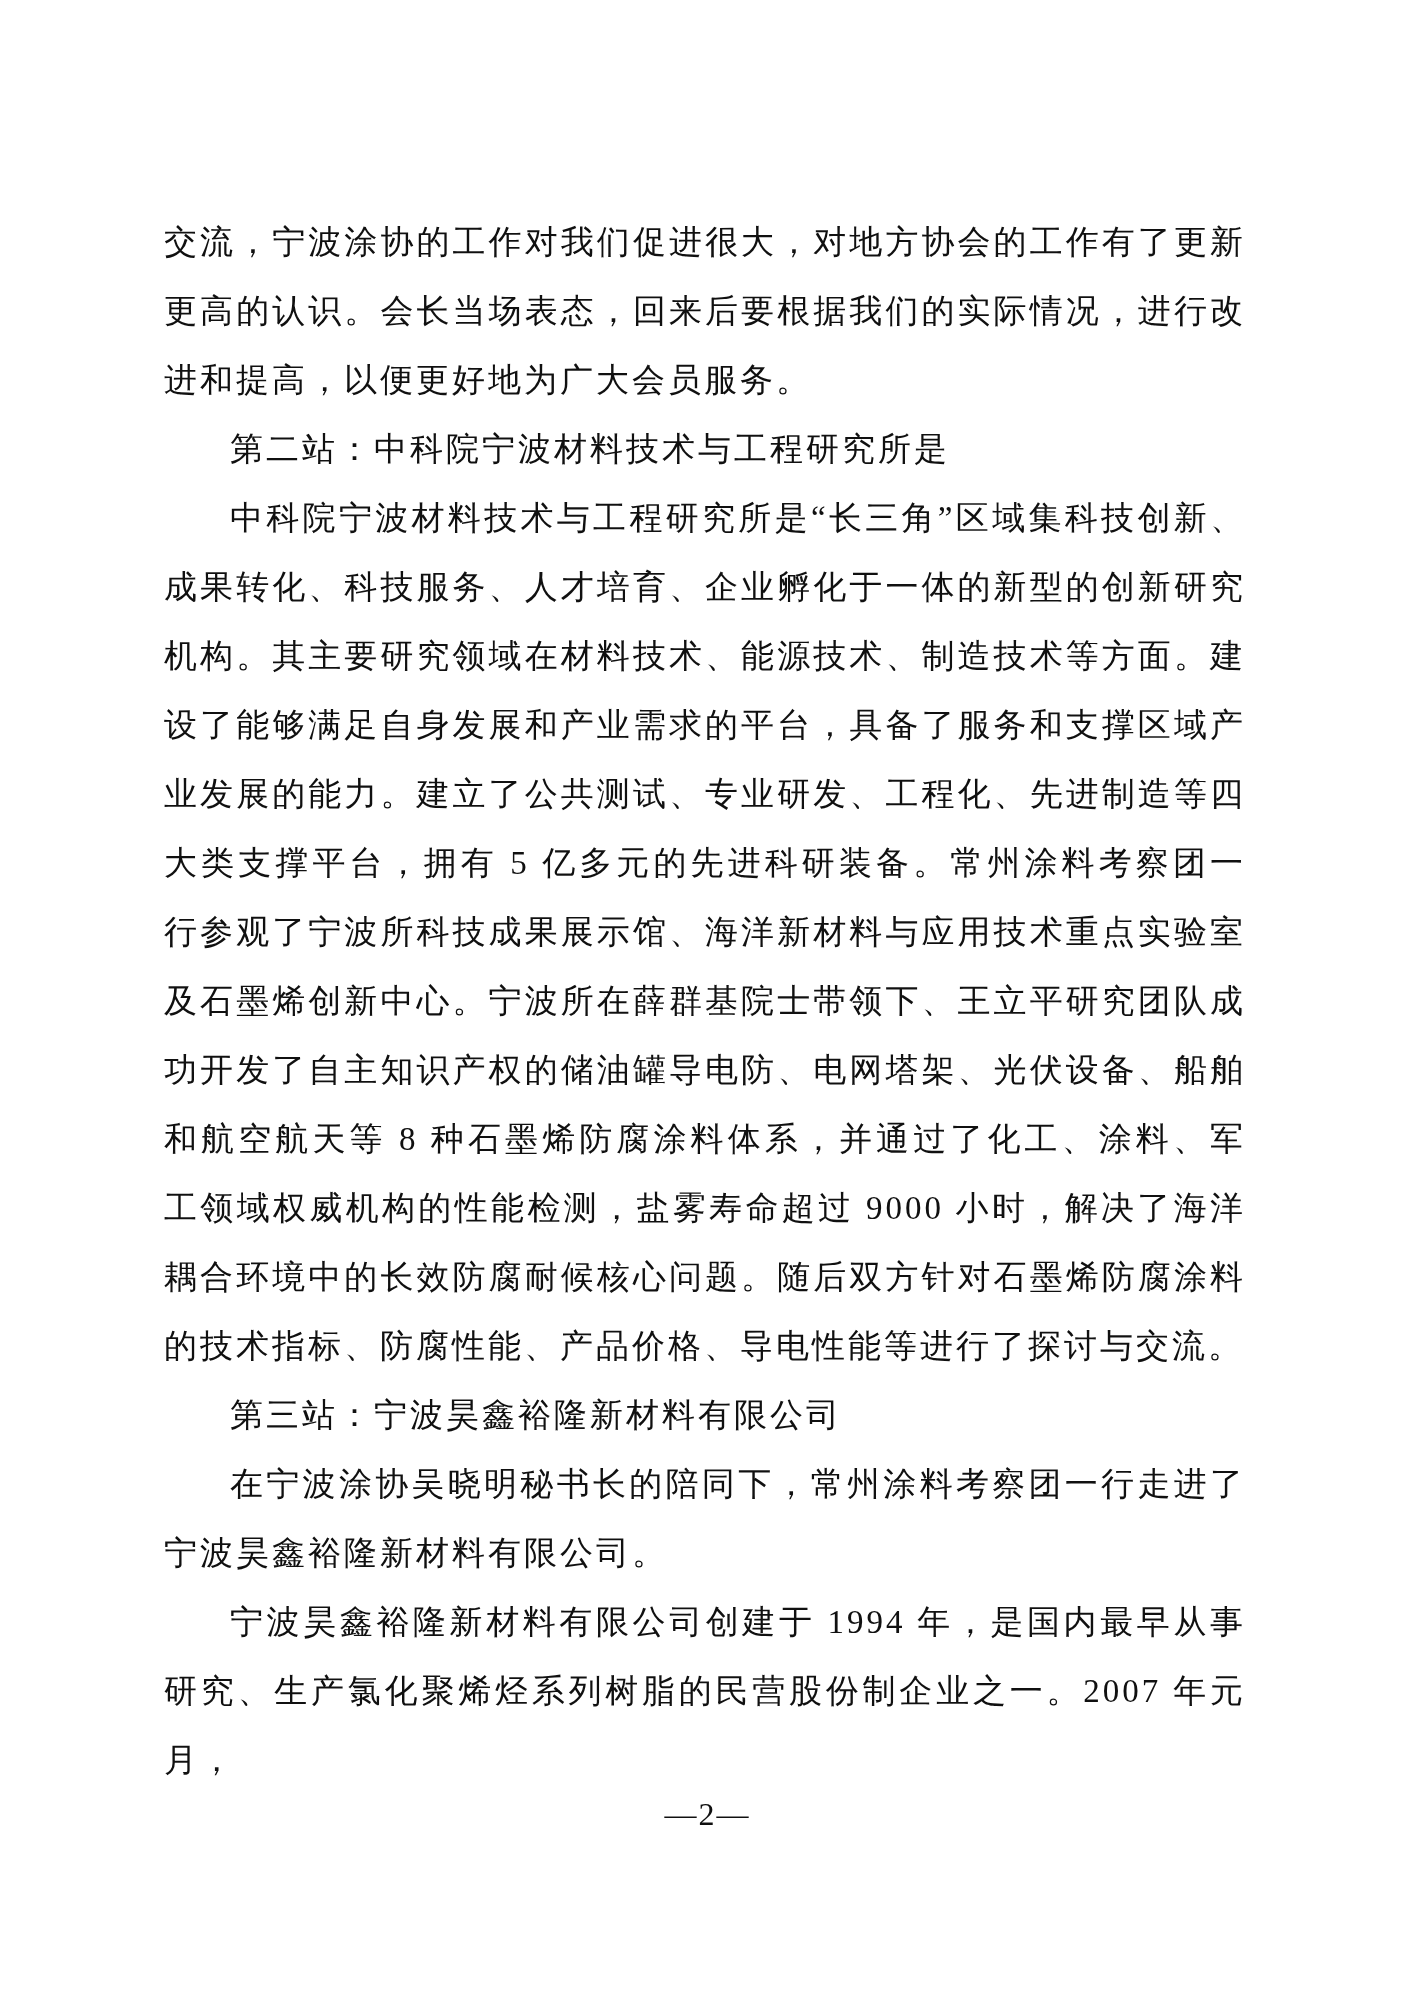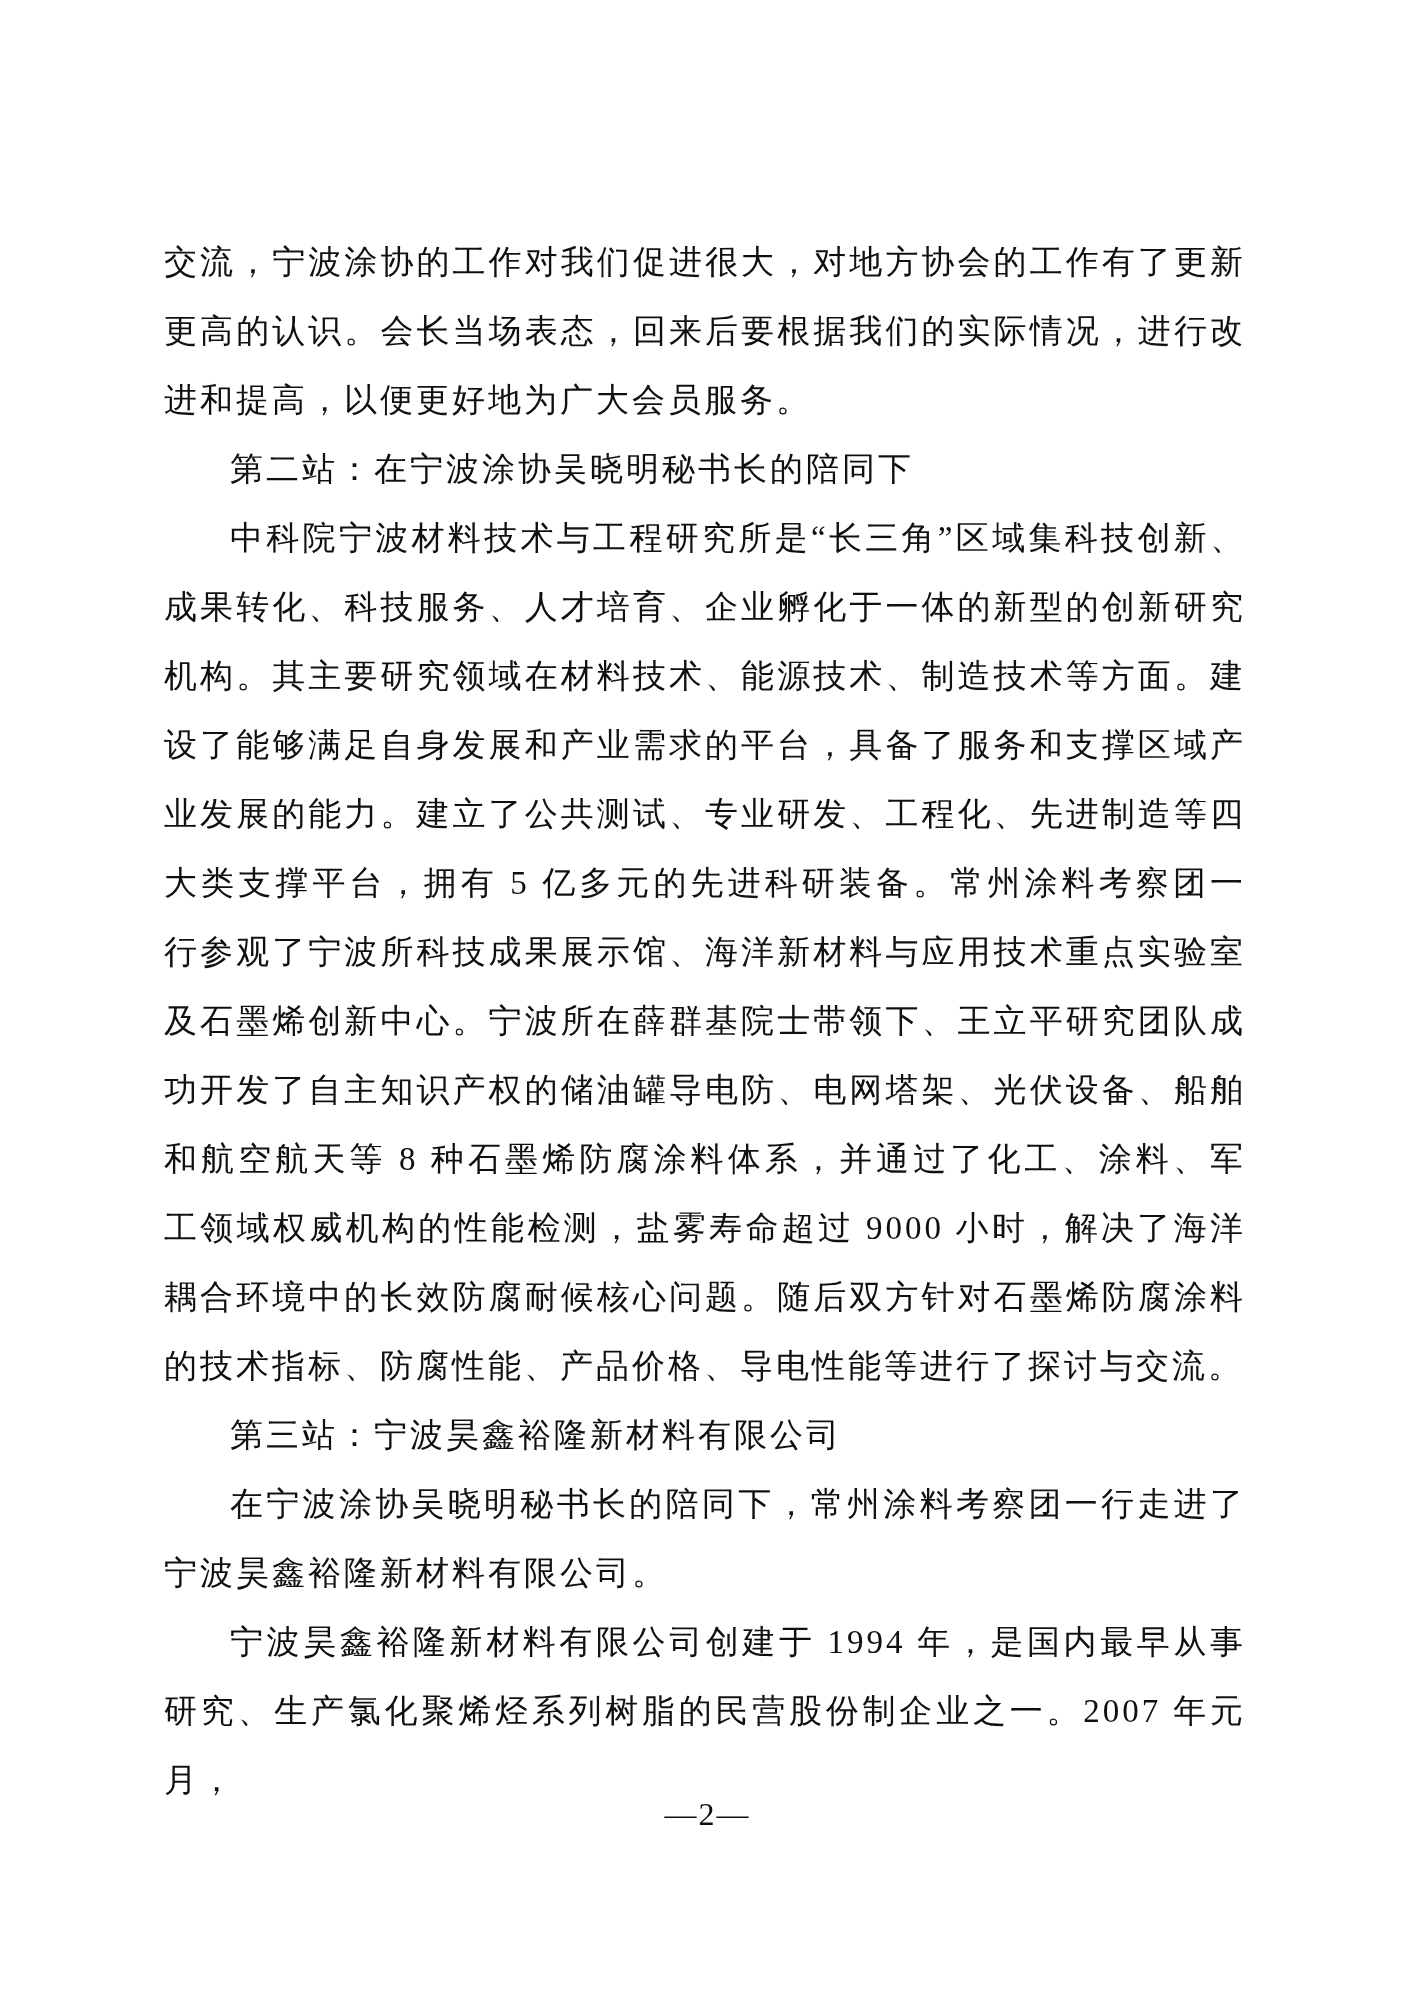--- a/index.html
+++ b/index.html
@@ -12,21 +12,21 @@
     width: 1415px;
     height: 2000px;
     background: #ffffff;
     color: #101010;
     font-family: "Liberation Serif", "DejaVu Serif", serif;
     overflow: hidden;
   }
   .content {
     position: absolute;
     left: 164px;
-    top: 228px;
+    top: 208px;
     width: 1082px;
   }
   .content p {
     margin: 0;
     padding: 0;
     font-size: 33px;
     line-height: 69px;
     letter-spacing: 3px;
     text-align: justify;
     text-justify: inter-character;
@@ -45,21 +45,21 @@
     letter-spacing: 2px;
     color: #101010;
   }
 </style>
 </head>
 <body>
 
 <div class="page">
   <div class="content">
     <p>交流，宁波涂协的工作对我们促进很大，对地方协会的工作有了更新更高的认识。会长当场表态，回来后要根据我们的实际情况，进行改进和提高，以便更好地为广大会员服务。</p>
-    <p class="indent">第二站：在宁波涂协吴晓明秘书长的陪同下</p>
+    <p class="indent">第二站：中科院宁波材料技术与工程研究所是</p>
     <p class="indent">中科院宁波材料技术与工程研究所是“长三角”区域集科技创新、成果转化、科技服务、人才培育、企业孵化于一体的新型的创新研究机构。其主要研究领域在材料技术、能源技术、制造技术等方面。建设了能够满足自身发展和产业需求的平台，具备了服务和支撑区域产业发展的能力。建立了公共测试、专业研发、工程化、先进制造等四大类支撑平台，拥有 5 亿多元的先进科研装备。常州涂料考察团一行参观了宁波所科技成果展示馆、海洋新材料与应用技术重点实验室及石墨烯创新中心。宁波所在薛群基院士带领下、王立平研究团队成功开发了自主知识产权的储油罐导电防、电网塔架、光伏设备、船舶和航空航天等 8 种石墨烯防腐涂料体系，并通过了化工、涂料、军工领域权威机构的性能检测，盐雾寿命超过 9000 小时，解决了海洋耦合环境中的长效防腐耐候核心问题。随后双方针对石墨烯防腐涂料的技术指标、防腐性能、产品价格、导电性能等进行了探讨与交流。</p>
     <p class="indent">第三站：宁波昊鑫裕隆新材料有限公司</p>
     <p class="indent">在宁波涂协吴晓明秘书长的陪同下，常州涂料考察团一行走进了宁波昊鑫裕隆新材料有限公司。</p>
     <p class="indent">宁波昊鑫裕隆新材料有限公司创建于 1994 年，是国内最早从事研究、生产氯化聚烯烃系列树脂的民营股份制企业之一。2007 年元月，</p>
   </div>
 
   <div class="footer">—2—</div>
 </div>
 
 </body></html>

